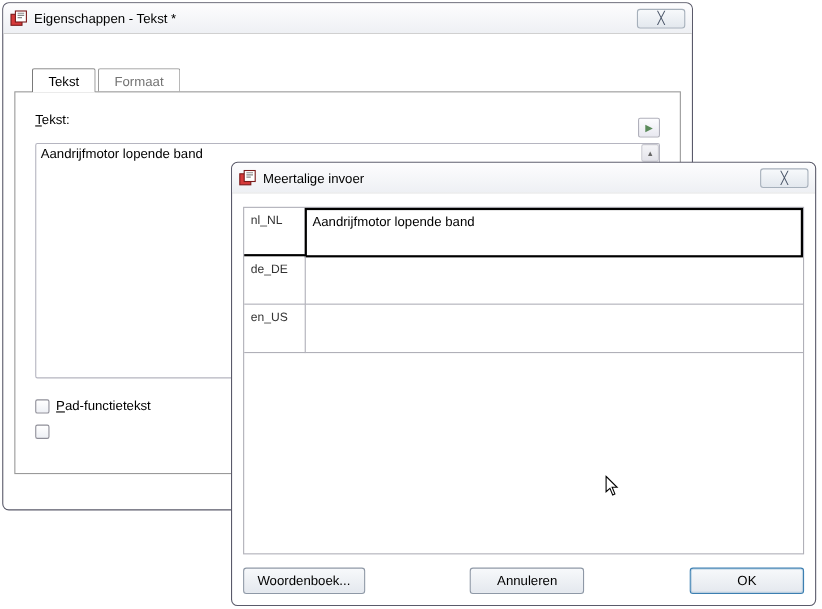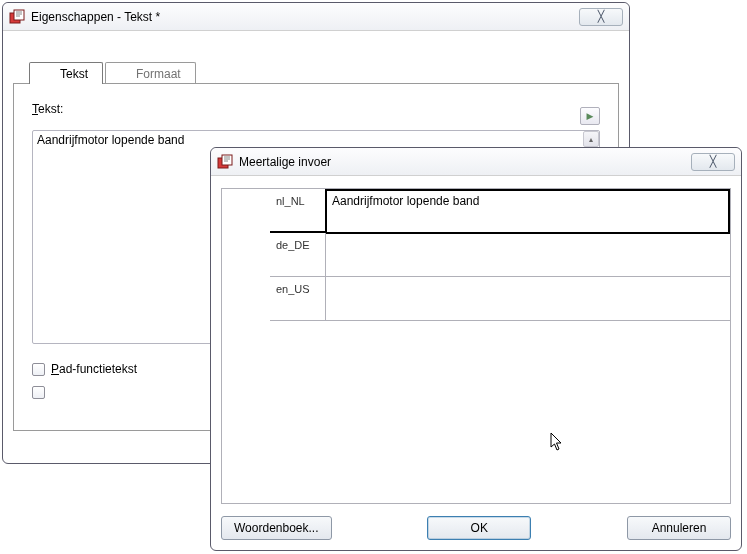--- a/index.html
+++ b/index.html
@@ -62,21 +62,21 @@
     left: 10px; right: 10px; top: 38px; bottom: 10px;
   }
   .tabs {
     display: flex;
     align-items: flex-end;
     height: 24px;
     margin-top: 18px;
     padding-left: 16px;
   }
   .tab {
-    padding: 4px 14px 3px 30px;
+    padding: 4px 14px 3px 14px;
     border: 1px solid #9a9a9a;
     border-bottom: none;
     background: #fff;
     margin-right: 2px;
     position: relative;
     top: 1px;
     border-radius: 2px 2px 0 0;
     cursor: default;
   }
   .tab.active {
@@ -153,21 +153,20 @@
     border-radius: 2px;
   }
   .checkbox-row .ul { text-decoration: underline; }
 
   
   .win2-body {
     position: absolute;
     left: 10px; right: 10px; top: 40px; bottom: 46px;
     border: 1px solid #b0b0b8;
     background: #fff;
-    padding-left: 48px;
   }
   .lang-grid {
     width: 100%;
   }
   .lang-row {
     display: flex;
     width: 100%;
   }
   .lang-row .lang-code {
     width: 56px;
@@ -323,25 +322,25 @@
           <span></span>
         </div>
       </div>
     </div>
   </div>
 
   <div class="win2-buttons">
     <button class="btn">
       <span>Woordenboek...</span>
     </button>
+    <button class="btn">
+      <span>Annuleren</span>
+    </button>
     <button class="btn default">
       <span>OK</span>
-    </button>
-    <button class="btn">
-      <span>Annuleren</span>
     </button>
   </div>
 </div>
 
 <div class="cursor">
   <svg width="14" height="20" viewBox="0 0 14 20">
     <path d="M1 1 L1 15 L4.5 12 L7 18 L9 17 L6.5 11 L11 11 Z" fill="#fff" stroke="#000" stroke-width="1"></path>
   </svg>
 </div>
 

